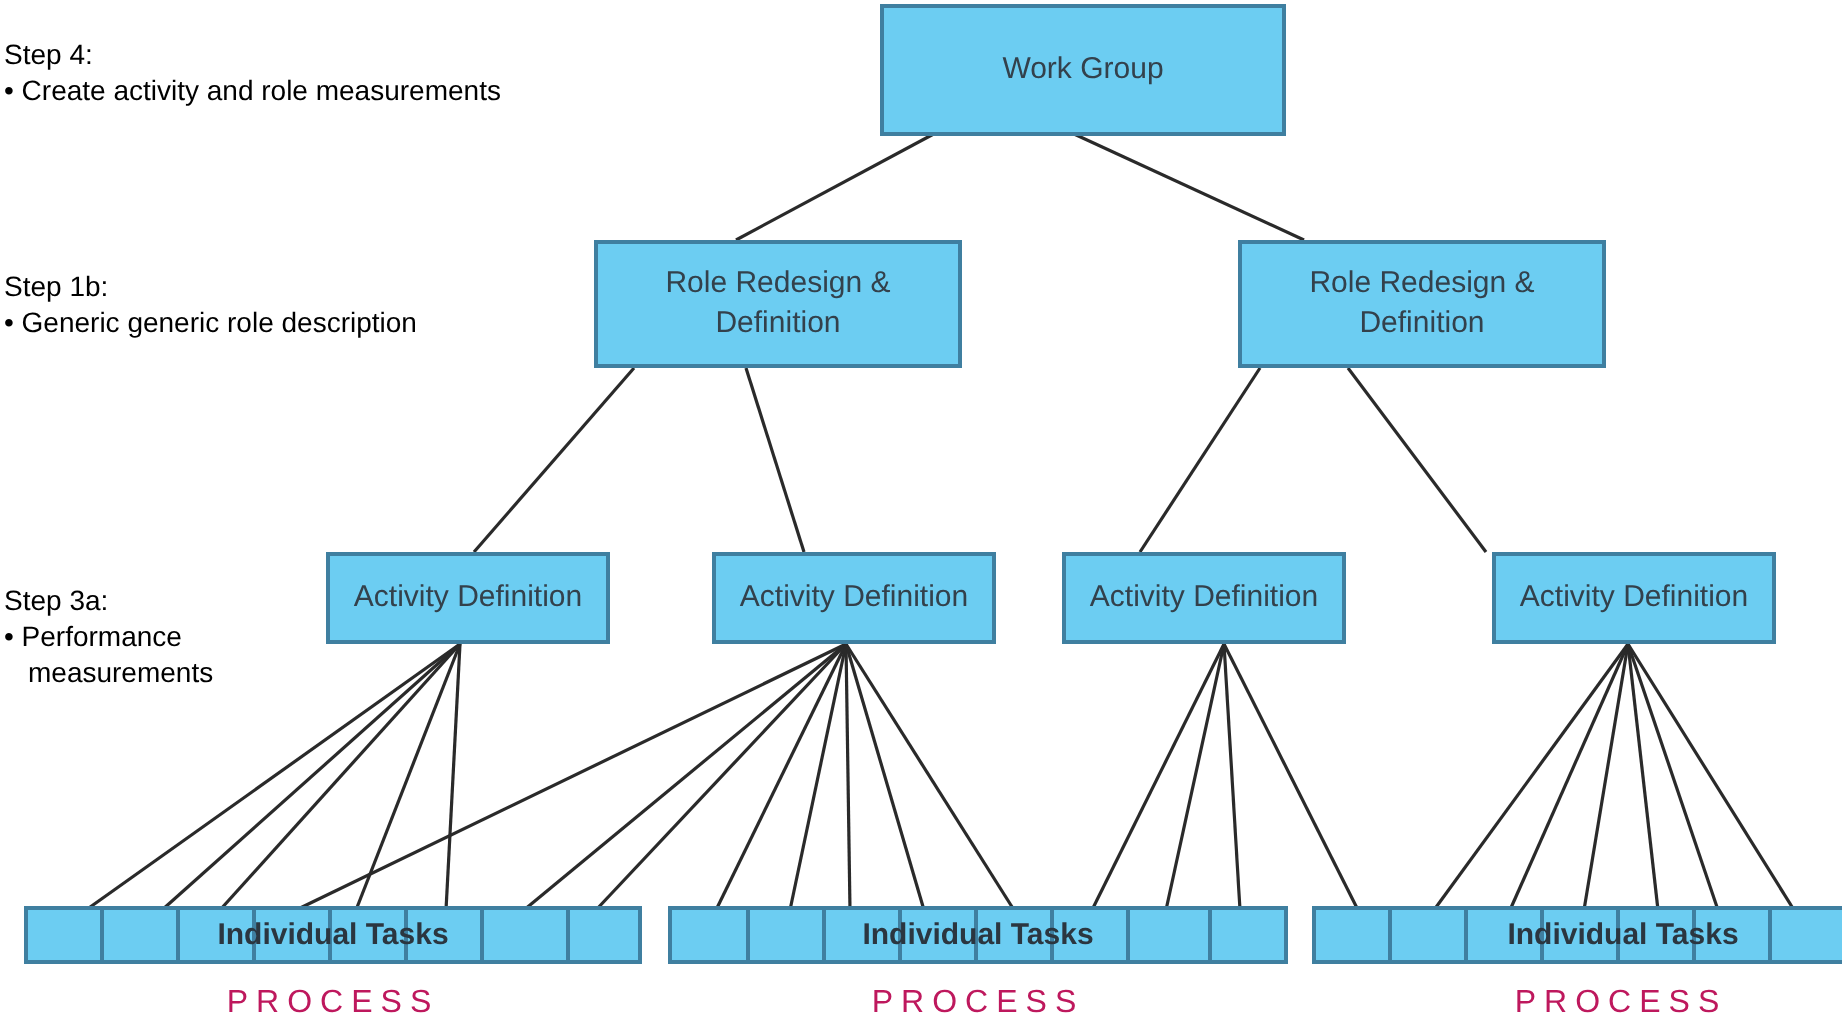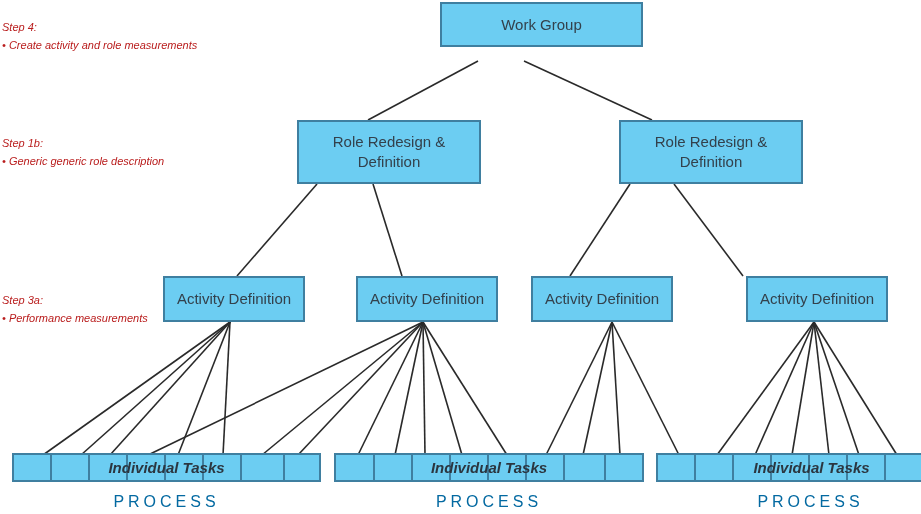--- a/index.html
+++ b/index.html
@@ -1,33 +1,33 @@
 <!DOCTYPE html>
 <html><head>
   <meta charset="utf-8">
   <style>
     html, body { margin:0; padding:0; background:#ffffff; }
     body { width:921px; height:514px; position:relative; overflow:hidden;
            font-family:"Liberation Sans", sans-serif; color:#2d3a44; }
     #diagram { position:absolute; left:0; top:0; width:921px; height:514px; }
-    .step { position:absolute; font-size:11px; line-height:18px; color:#b91c1c;font-style:italic; }
+    .step { position:absolute; font-size:14px; line-height:18px; color:#000000; }
     .step .title { display:block; }
     .step .bullet { display:block; padding-left:12px; text-indent:-12px; }
     .node { position:absolute; box-sizing:border-box; background:#6ccdf2;
             border:2px solid #3f7fa0; display:flex; align-items:center;
             justify-content:center; text-align:center; font-size:15px;
             line-height:20px; color:#33414c; }
     .taskbar { position:absolute; box-sizing:border-box; height:29px;
                background:#6ccdf2; border:2px solid #3f7fa0; }
     .taskbar.clipped { border-right:none; }
     .cell-div { position:absolute; top:0; bottom:0; width:2px; background:#3f7fa0; }
     .taskbar-label { position:absolute; left:0; right:0; top:0; bottom:0;
                      display:flex; align-items:center; justify-content:center;
-                     font-size:15px; font-weight:bold; color:#2b3640; pointer-events:none;font-style:italic; }
-    .process { position:absolute; font-size:16px; letter-spacing:4px; color:#0369a1;
+                     font-size:15px; font-weight:bold; color:#2b3640; pointer-events:none; }
+    .process { position:absolute; font-size:16px; letter-spacing:4px; color:#be185d;
                text-align:center; }
   </style>
 </head>
 <body>
 
 <svg id="diagram" width="921" height="514">
   <g id="lines" stroke="#2a2a2a" stroke-width="1.6" fill="none">
       <line x1="478" y1="61" x2="368" y2="120"></line>
       <line x1="524" y1="61" x2="652" y2="120"></line>
       <line x1="317" y1="184" x2="237" y2="276"></line>
@@ -66,21 +66,21 @@
 </div>
 <div class="step" style="left:2px; top:134px;">
   <span class="title">Step 1b:</span>
   <span class="bullet">• Generic generic role description</span>
 </div>
 <div class="step" style="left:2px; top:291px; width:160px;">
   <span class="title">Step 3a:</span>
   <span class="bullet">• Performance measurements</span>
 </div>
 
-<div class="node" style="left:440px; top:2px; width:203px; height:45px;">
+<div class="node" style="left:440px; top:2px; width:203px; height:66px;">
   <span>Work Group</span>
 </div>
 
 <div class="node" style="left:297px; top:120px; width:184px; height:64px;">
   <span style="width:140px;">Role Redesign &amp; Definition</span>
 </div>
 <div class="node" style="left:619px; top:120px; width:184px; height:64px;">
   <span style="width:140px;">Role Redesign &amp; Definition</span>
 </div>
 

